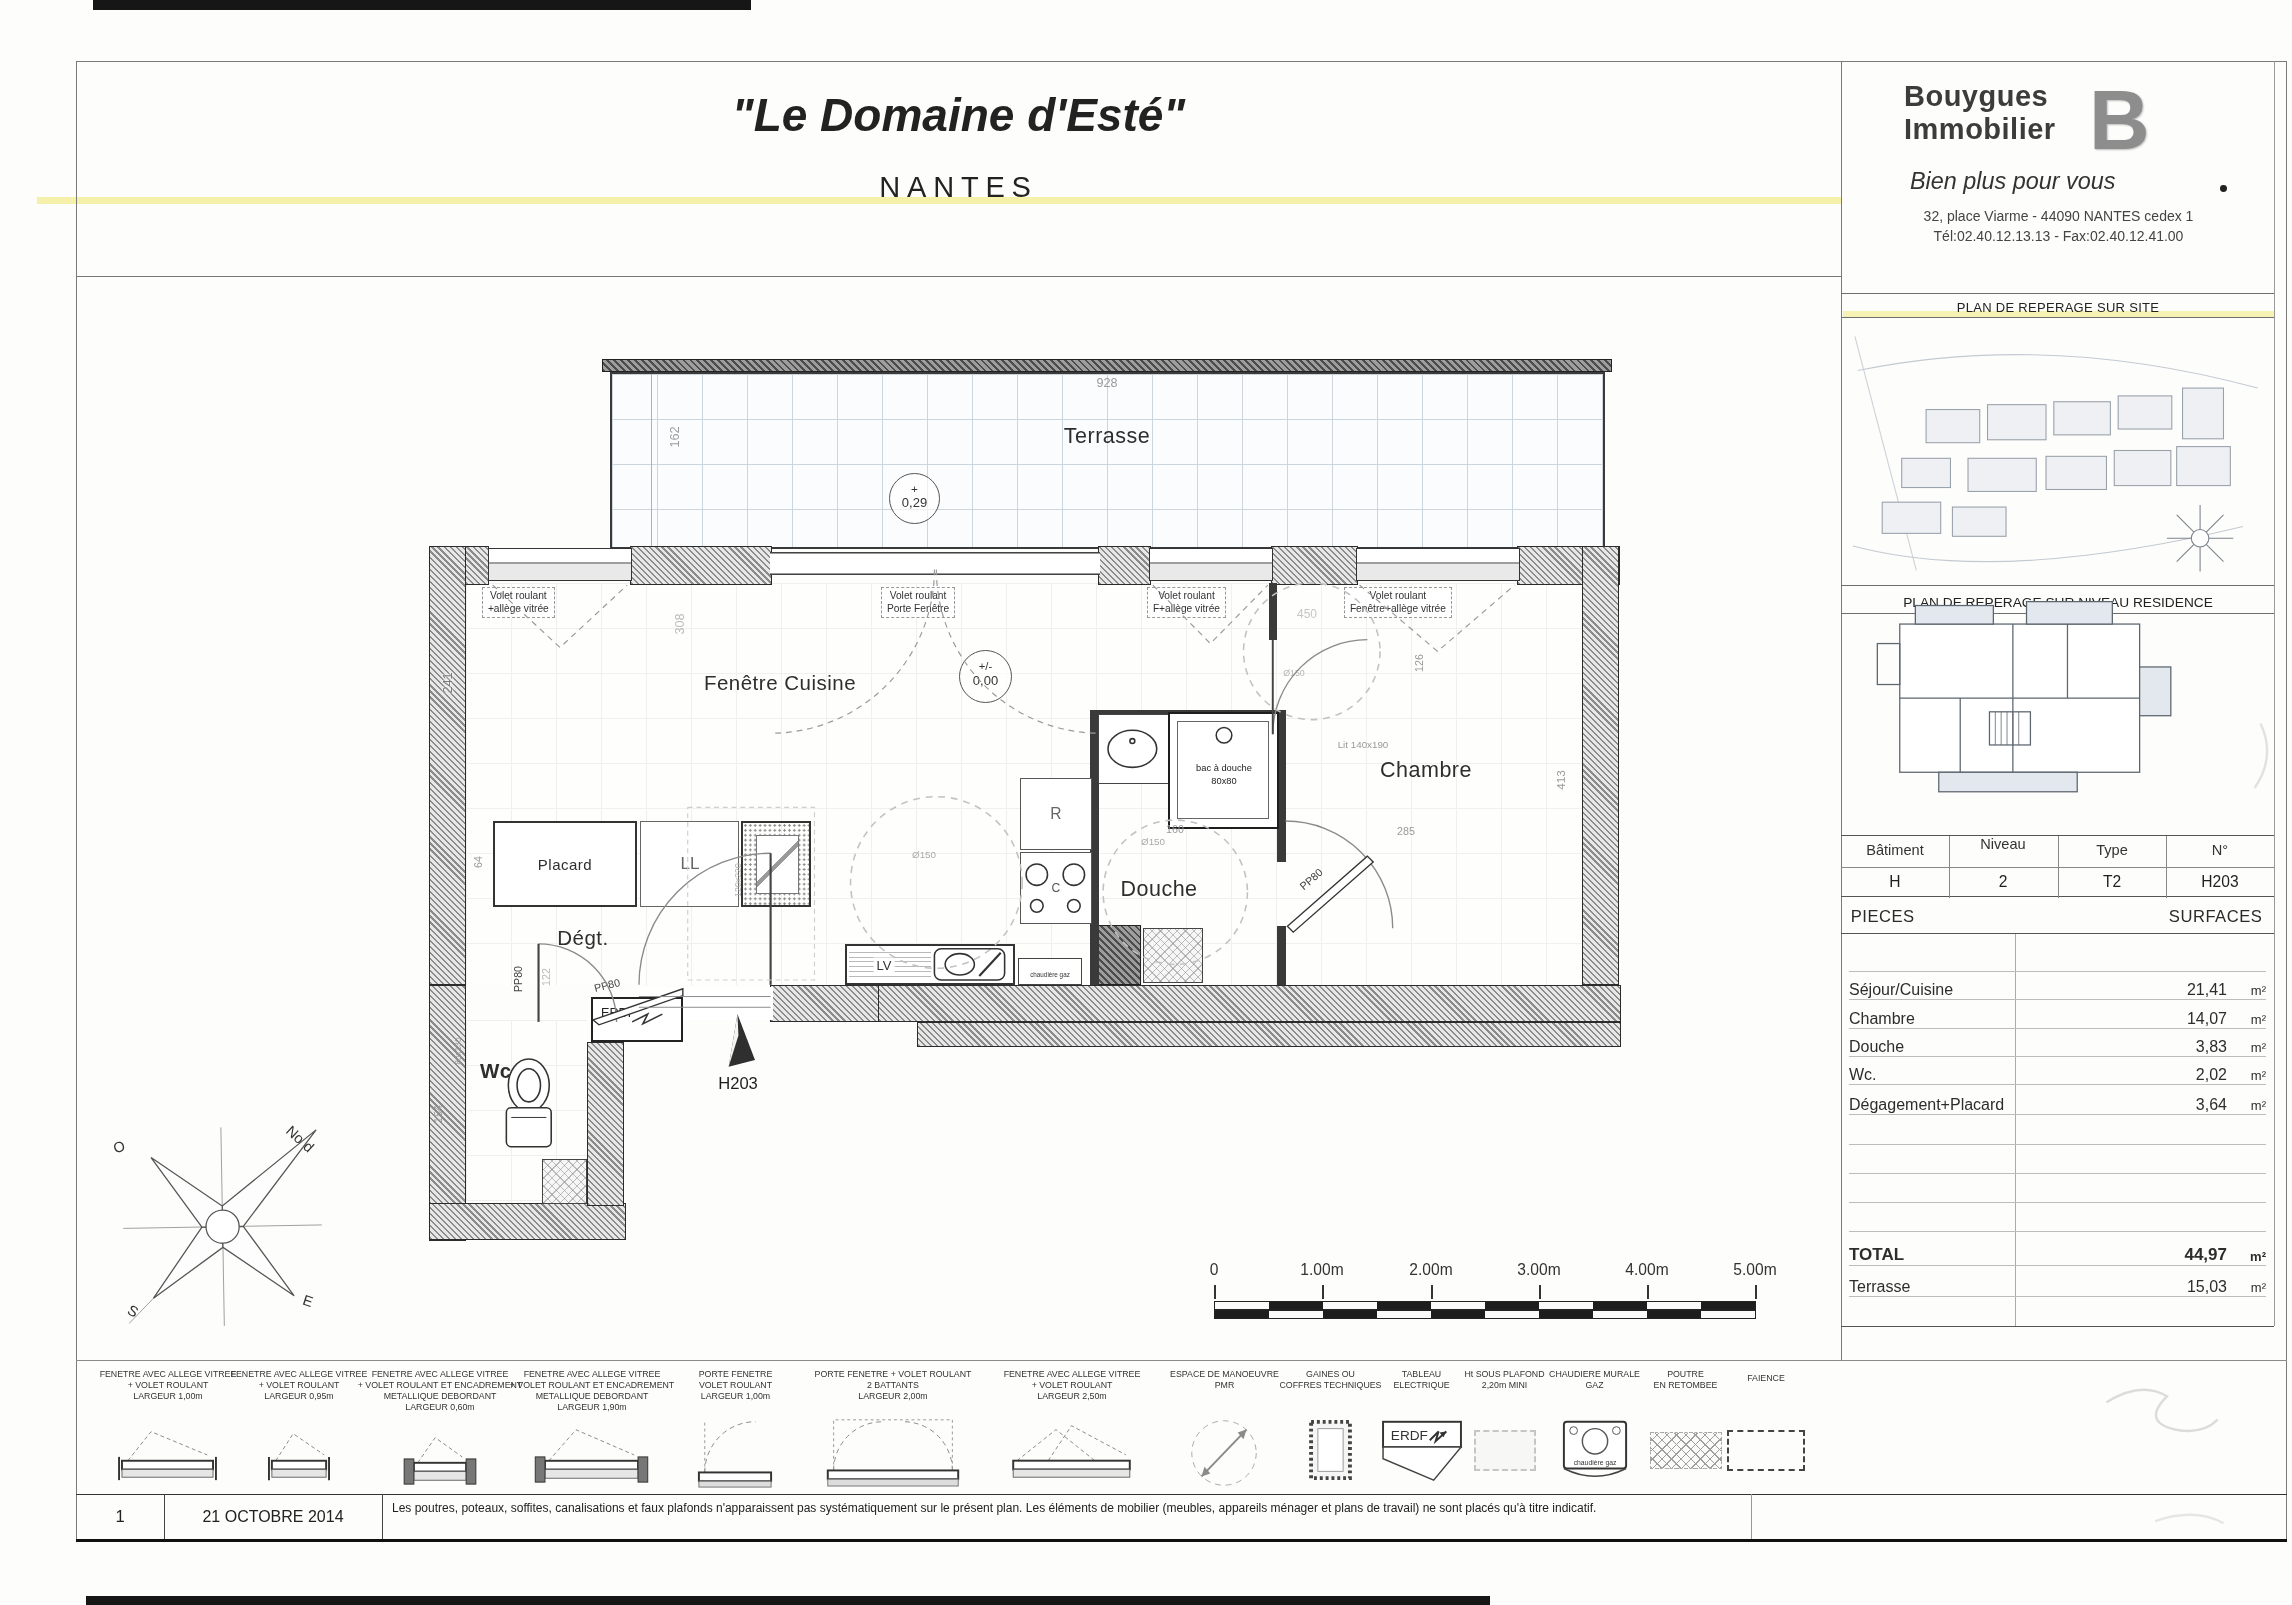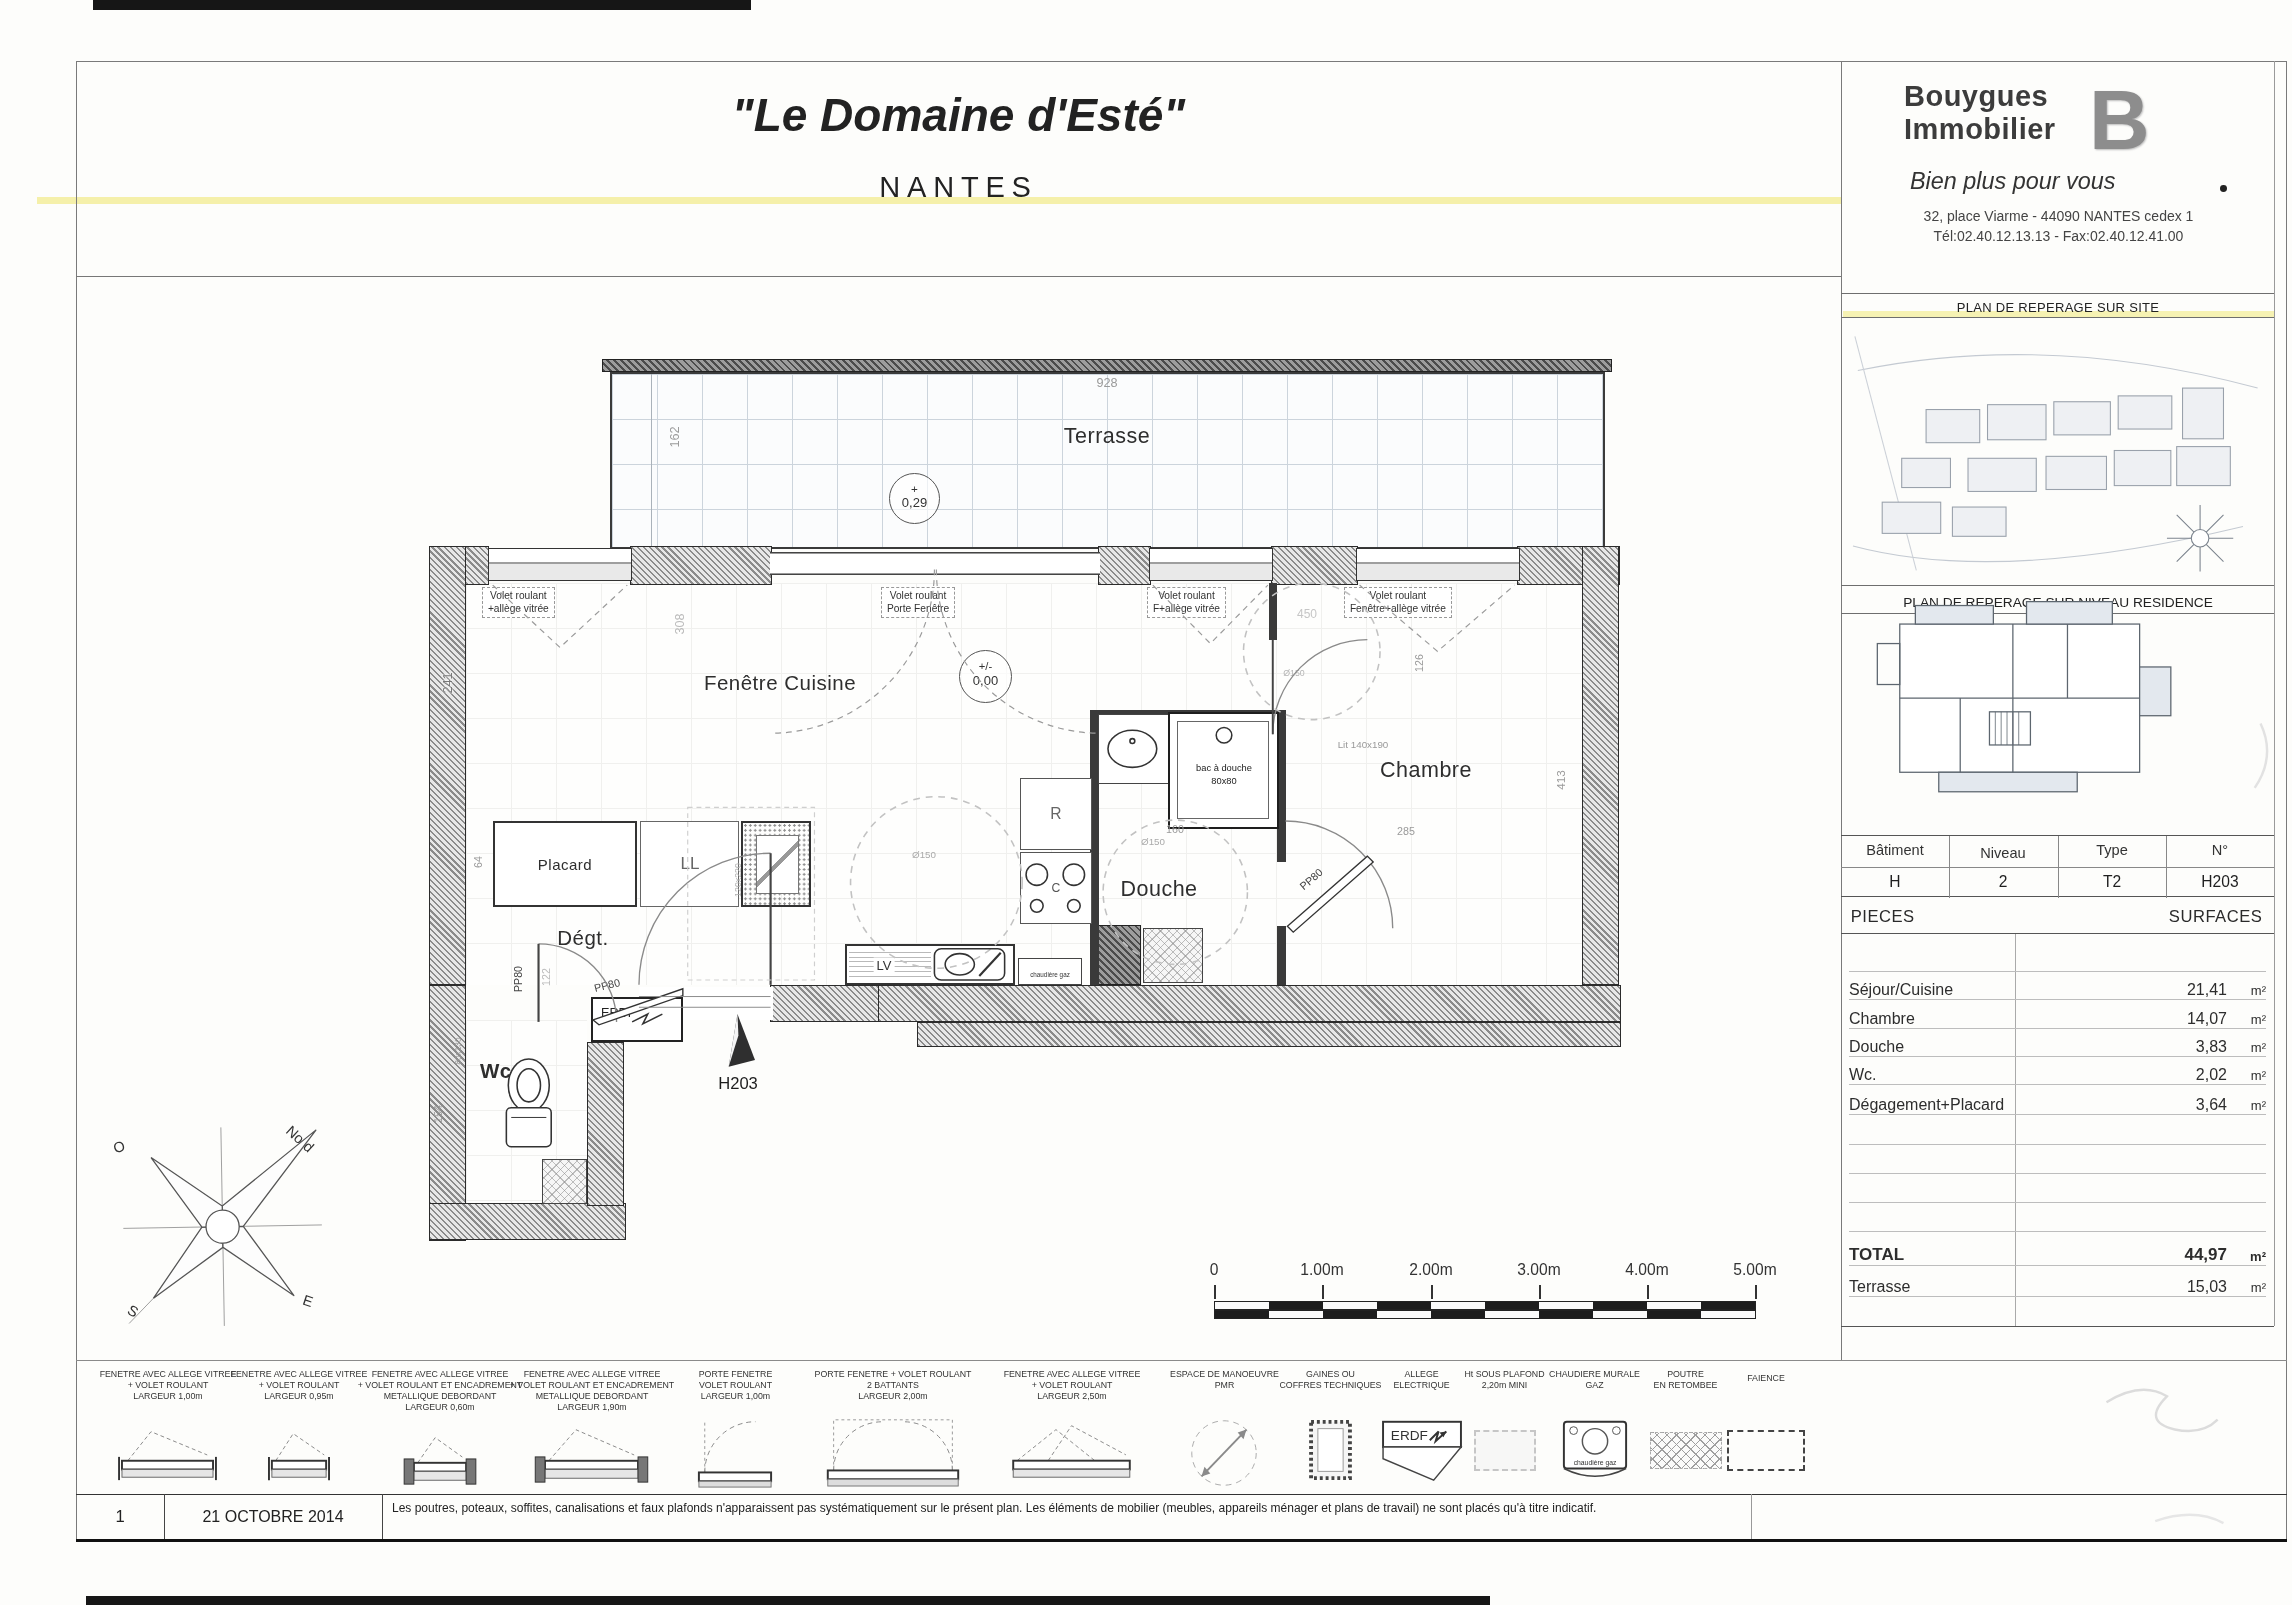--- a/index.html
+++ b/index.html
@@ -65,21 +65,21 @@
   </div>
   <div class="abs" style="left:2036px;top:632px;font-size:17.6px;font-weight:600;color:#2a2a2a;">H203</div>
   <div class="abs" style="left:2274px;top:61px;width:0;height:1265px;border-left:1px solid #9a9a9a;"></div>
 
   <div class="abs" style="left:1841px;top:835px;width:433px;height:62px;border-top:1.5px solid #555;border-bottom:1.5px solid #555;">
     <div class="abs" style="left:0;top:31px;width:433px;border-top:1px solid #888;"></div>
     <div class="abs" style="left:108px;top:0;height:62px;border-left:1px solid #888;"></div>
     <div class="abs" style="left:217px;top:0;height:62px;border-left:1px solid #888;"></div>
     <div class="abs" style="left:325px;top:0;height:62px;border-left:1px solid #888;"></div>
     <div class="abs uth" style="left:0;top:5.9px;width:108px;">Bâtiment</div>
-    <div class="abs uth" style="left:108px;top:9px;width:108px;">Niveau</div>
+    <div class="abs uth" style="left:108px;top:0;width:108px;">Niveau</div>
     <div class="abs uth" style="left:217px;top:5.9px;width:108px;">Type</div>
     <div class="abs uth" style="left:325px;top:5.9px;width:108px;">N°</div>
     <div class="abs utv" style="left:0;top:37px;width:108px;">H</div>
     <div class="abs utv" style="left:108px;top:37px;width:108px;">2</div>
     <div class="abs utv" style="left:217px;top:37px;width:108px;">T2</div>
     <div class="abs utv" style="left:325px;top:37px;width:108px;">H203</div>
   </div>
 
   <div class="abs" style="left:1841px;top:897px;width:433px;height:37px;border-bottom:1.5px solid #555;">
     <div class="abs" style="left:9.8px;top:9.8px;font-size:16.6px;color:#2a2a2a;letter-spacing:0.5px;">PIECES</div>
@@ -310,21 +310,21 @@
   </div>
   <div class="abs cap" style="left:1161px;top:1369px;width:127px;">
     <div>ESPACE DE MANOEUVRE</div>
     <div>PMR</div>
   </div>
   <div class="abs cap" style="left:1277px;top:1369px;width:107px;">
     <div>GAINES OU</div>
     <div>COFFRES TECHNIQUES</div>
   </div>
   <div class="abs cap" style="left:1368px;top:1369px;width:107px;">
-    <div>ALLEGE</div>
+    <div>TABLEAU</div>
     <div>ELECTRIQUE</div>
   </div>
   <div class="abs cap" style="left:1450px;top:1369px;width:109px;">
     <div>Ht SOUS PLAFOND</div>
     <div>2,20m MINI</div>
   </div>
   <div class="abs cap" style="left:1540px;top:1369px;width:109px;">
     <div>CHAUDIERE MURALE</div>
     <div>GAZ</div>
   </div>

